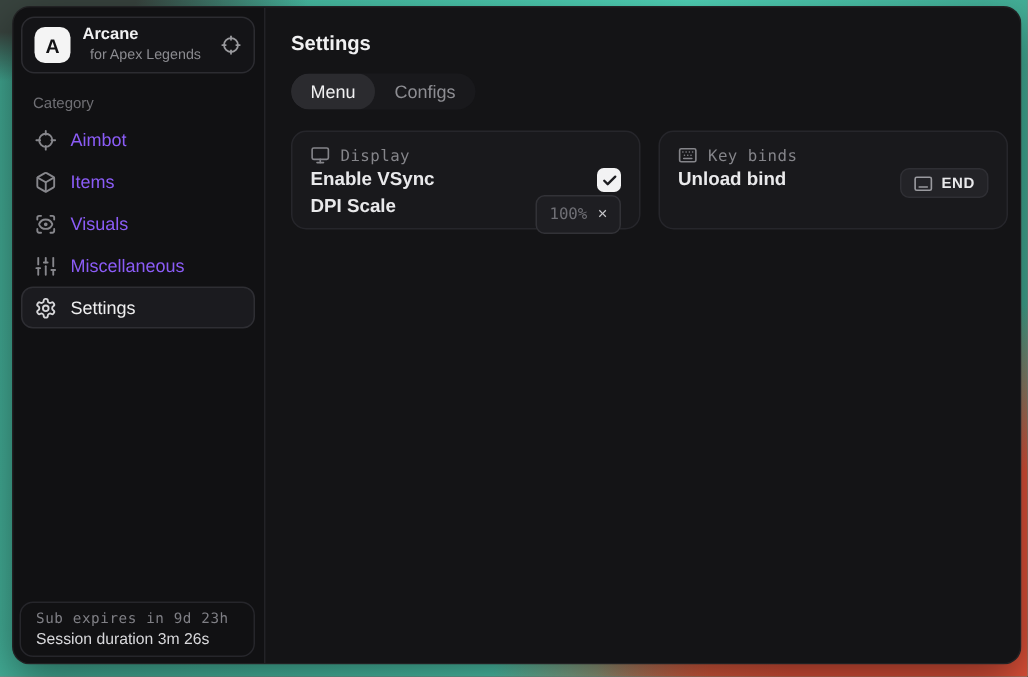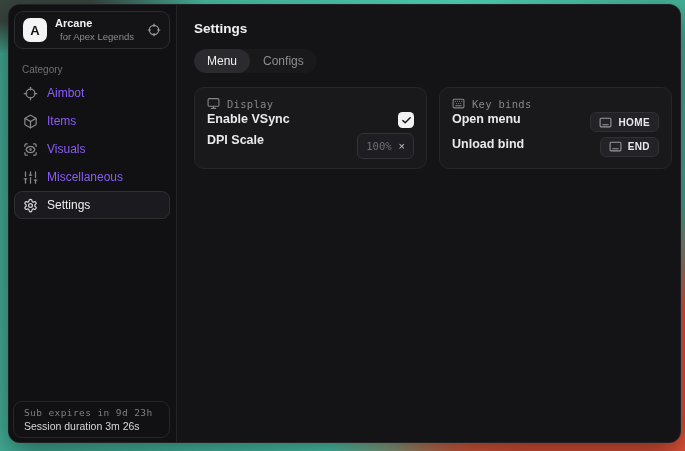--- a/index.html
+++ b/index.html
@@ -51,21 +51,21 @@
   .status-line1{ font-family:"DejaVu Sans Mono", monospace; font-size:9.5px; letter-spacing:0.4px; color:#7f7f85; }
   .status-line2{ font-size:10.5px; color:#d8d8db; }
   
   .main{ flex:1; padding:16px 16px 0 17px; }
   .page-title{ font-size:13.5px; font-weight:bold; color:#f0f0f1; margin-bottom:13px; }
   .tab-group{ display:inline-flex; background:#19191c; border-radius:999px; overflow:hidden; }
   .tab{ padding:5px 13px; font-size:12px; color:#8d8d92; border-radius:999px; cursor:pointer; }
   .tab.active{ background:#2b2b2f; color:#f0f0f1; }
   .cards-row{ display:flex; gap:12px; margin-top:14px; }
   .card{
-    width:233px; height:82px; background:#19191c; border:1px solid #26262b; border-radius:10px;
+    width:233px; height:66px; background:#19191c; border:1px solid #26262b; border-radius:10px;
     padding:9px 12px; display:flex; flex-direction:column;
   }
   .card-header{
     display:flex; align-items:center; gap:7px; color:#85858a;
     font-family:"DejaVu Sans Mono", monospace; font-size:10.5px; letter-spacing:0.3px;
   }
   .card-header .hd-ic{ display:flex; color:#85858a; }
   .card-row{ display:flex; align-items:flex-start; justify-content:space-between; flex:1; margin-top:2px; }
   .row-label{ font-size:12.5px; font-weight:600; color:#e9e9eb; }
   .checkbox{
@@ -232,32 +232,20 @@
                 <path d="M18 8h.01"></path>
                 <path d="M8 12h.01"></path>
                 <path d="M12 12h.01"></path>
                 <path d="M16 12h.01"></path>
                 <path d="M7 16h10"></path>
               </svg>
           </span>
           <span>Key binds</span>
         </div>
         <div class="card-row">
-          <span class="row-label">Open menu</span>
-          <span class="keybind">
-            <span class="kb-ic">
-              <svg width="13" height="13" viewBox="0 0 24 24" fill="none" stroke="currentColor" stroke-width="2" stroke-linecap="round" stroke-linejoin="round">
-                  <rect width="20" height="16" x="2" y="4" rx="2"></rect>
-                  <path d="M7 16h10"></path>
-                </svg>
-            </span>
-            <span class="kb-text">HOME</span>
-          </span>
-        </div>
-        <div class="card-row">
           <span class="row-label">Unload bind</span>
           <span class="keybind">
             <span class="kb-ic">
               <svg width="13" height="13" viewBox="0 0 24 24" fill="none" stroke="currentColor" stroke-width="2" stroke-linecap="round" stroke-linejoin="round">
                   <rect width="20" height="16" x="2" y="4" rx="2"></rect>
                   <path d="M7 16h10"></path>
                 </svg>
             </span>
             <span class="kb-text">END</span>
           </span>

